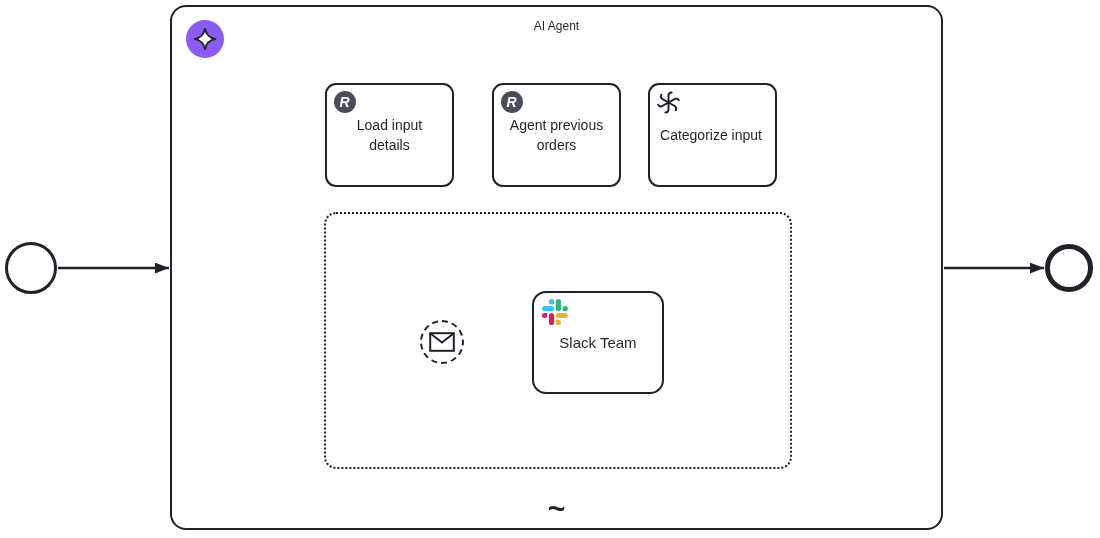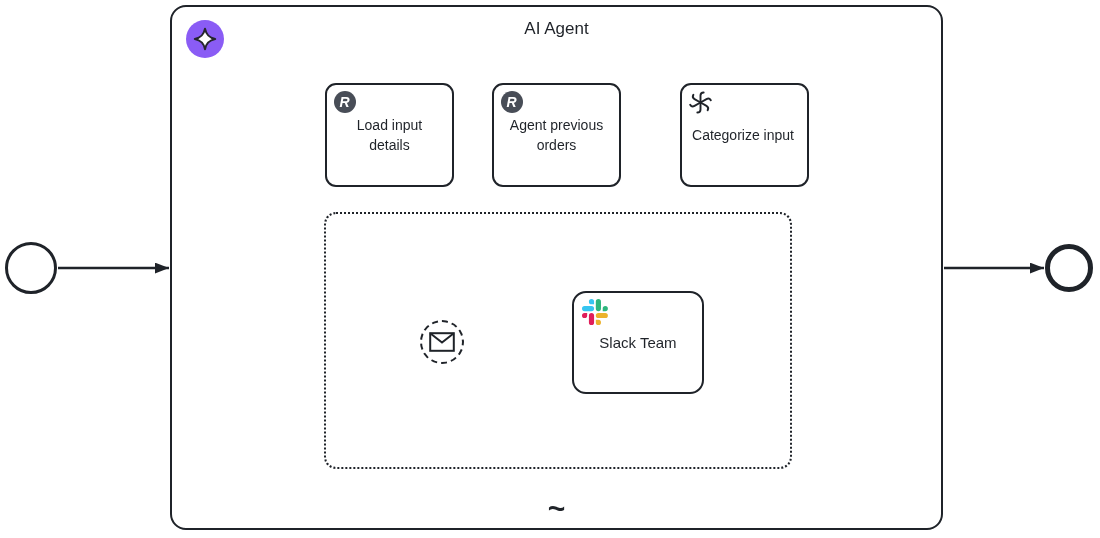--- a/index.html
+++ b/index.html
@@ -36,21 +36,21 @@
     left: 170px; top: 5px;
     width: 773px; height: 525px;
     border: 2.5px solid #1f2329;
     border-radius: 16px;
     background: #ffffff;
   }
   .agent-title {
     position: absolute;
     top: 12px; left: 0; right: 0;
     text-align: center;
-    font-size: 17px;
+    font-size: 12px;
     color: #1f2329;
   }
   .ai-badge {
     position: absolute;
     left: 14px; top: 13px;
     width: 38px; height: 38px;
     border-radius: 50%;
     background: #8a5cf5;
     display: flex; align-items: center; justify-content: center;
   }
@@ -62,21 +62,21 @@
     border-radius: 11px;
     background: #ffffff;
     display: flex; align-items: center; justify-content: center;
     text-align: center;
     font-size: 14px;
     line-height: 1.45;
     padding: 8px 10px;
   }
   .task-1 { left: 153px; top: 76px; }
   .task-2 { left: 320px; top: 76px; }
-  .task-3 { left: 508px; top: 76px; padding-left: 7px; }
+  .task-3 { left: 476px; top: 76px; padding-left: 7px; }
 
   .task-icon {
     position: absolute;
     left: 7px; top: 6px;
   }
   .rest-badge {
     width: 22px; height: 22px;
     border-radius: 50%;
     background: #484d57;
     color: #ffffff;
@@ -110,21 +110,20 @@
     position: absolute;
     left: 206px; top: 77px;
     width: 132px; height: 103px;
     border: 2.5px solid #1f2329;
     border-radius: 14px;
     background: #ffffff;
     display: flex; align-items: center; justify-content: center;
     text-align: center;
     font-size: 15px;
     padding: 8px 10px;
-    margin-left: 40px;
   }
   .slack-task .task-icon { left: 8px; top: 6px; }
 
   .adhoc-marker {
     position: absolute;
     bottom: 4px; left: 0; right: 0;
     text-align: center;
     font-size: 30px;
     font-weight: 700;
     line-height: 1;

